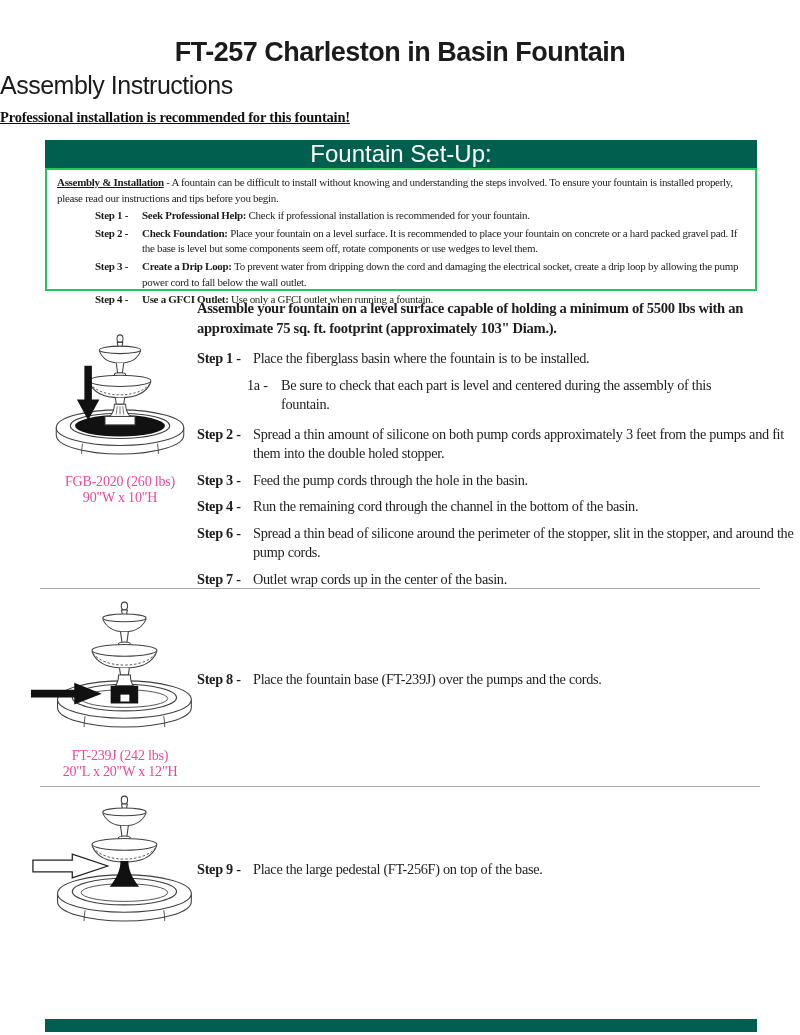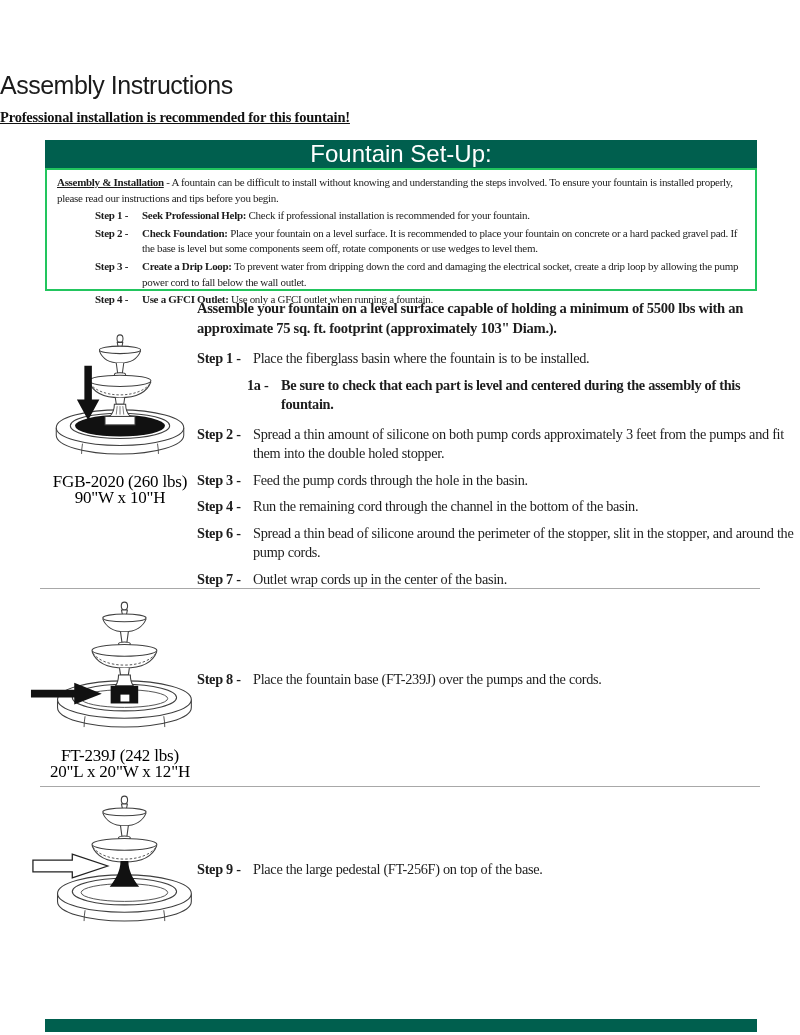--- a/index.html
+++ b/index.html
@@ -23,35 +23,36 @@
   .bstep{display:flex;margin-left:38px;margin-top:2px}
   .bstep .lbl{flex:none;width:47px;font-weight:bold}
   .bstep .body{flex:1}
 
   .maincol{position:absolute;left:197px;top:299px;width:600px;font-size:14.3px;line-height:19.5px;
          letter-spacing:-0.3px;color:#1d1d1d}
   .maincol .intro{font-weight:bold;font-size:14.6px;width:585px;margin-bottom:11px}
   .mstep{display:flex;margin-bottom:7px}
   .mstep .lbl{flex:none;width:56px;font-weight:bold}
   .mstep .txt{flex:1}
-  .sub1a{display:flex;font-weight:bold;margin:0 0 10px 50px;width:500px}
+  .sub1a{display:flex;font-weight:normal;margin:0 0 10px 50px;width:500px}
   .sub1a .lbl{flex:none;width:34px}
 
   .steprow{position:absolute;left:197px;width:600px;font-size:14.3px;line-height:19.5px;letter-spacing:-0.3px;color:#1d1d1d}
   .fig{position:absolute;text-align:center}
   .fig svg{display:block;margin:0 auto}
-  .figcap{font-size:17px;line-height:15.5px;letter-spacing:-0.2px;margin-top:3px;color:#000000}
+  .figcap{font-size:14px;line-height:15.5px;letter-spacing:-0.2px;margin-top:3px;color:#ec4899}
   .divider{position:absolute;left:40px;width:720px;height:0;border-top:1px solid #a8a8a8}
   .footerbar{position:absolute;left:45px;top:1019px;width:712px;height:13px;background:#005F4E}
 </style>
 </head>
 <body>
 
 <div class="page">
 
+  <div class="title">FT-257 Charleston in Basin Fountain</div>
   <div class="subtitle">Assembly Instructions</div>
   <div class="notice">Professional installation is recommended for this fountain!</div>
 
   <div class="greenbar">Fountain Set-Up:</div>
 
   <div class="setupbox">
     <div class="intro"><span class="b u">Assembly &amp; Installation</span><span> - A fountain can be difficult to install without knowing and understanding the steps involved. To ensure your fountain is installed properly, please read our instructions and tips before you begin.</span></div>
     <div class="bstep">
       <span class="lbl">Step 1 -</span>
       <span class="body"><span class="b">Seek Professional Help:</span> <span>Check if professional installation is recommended for your fountain.</span></span>

